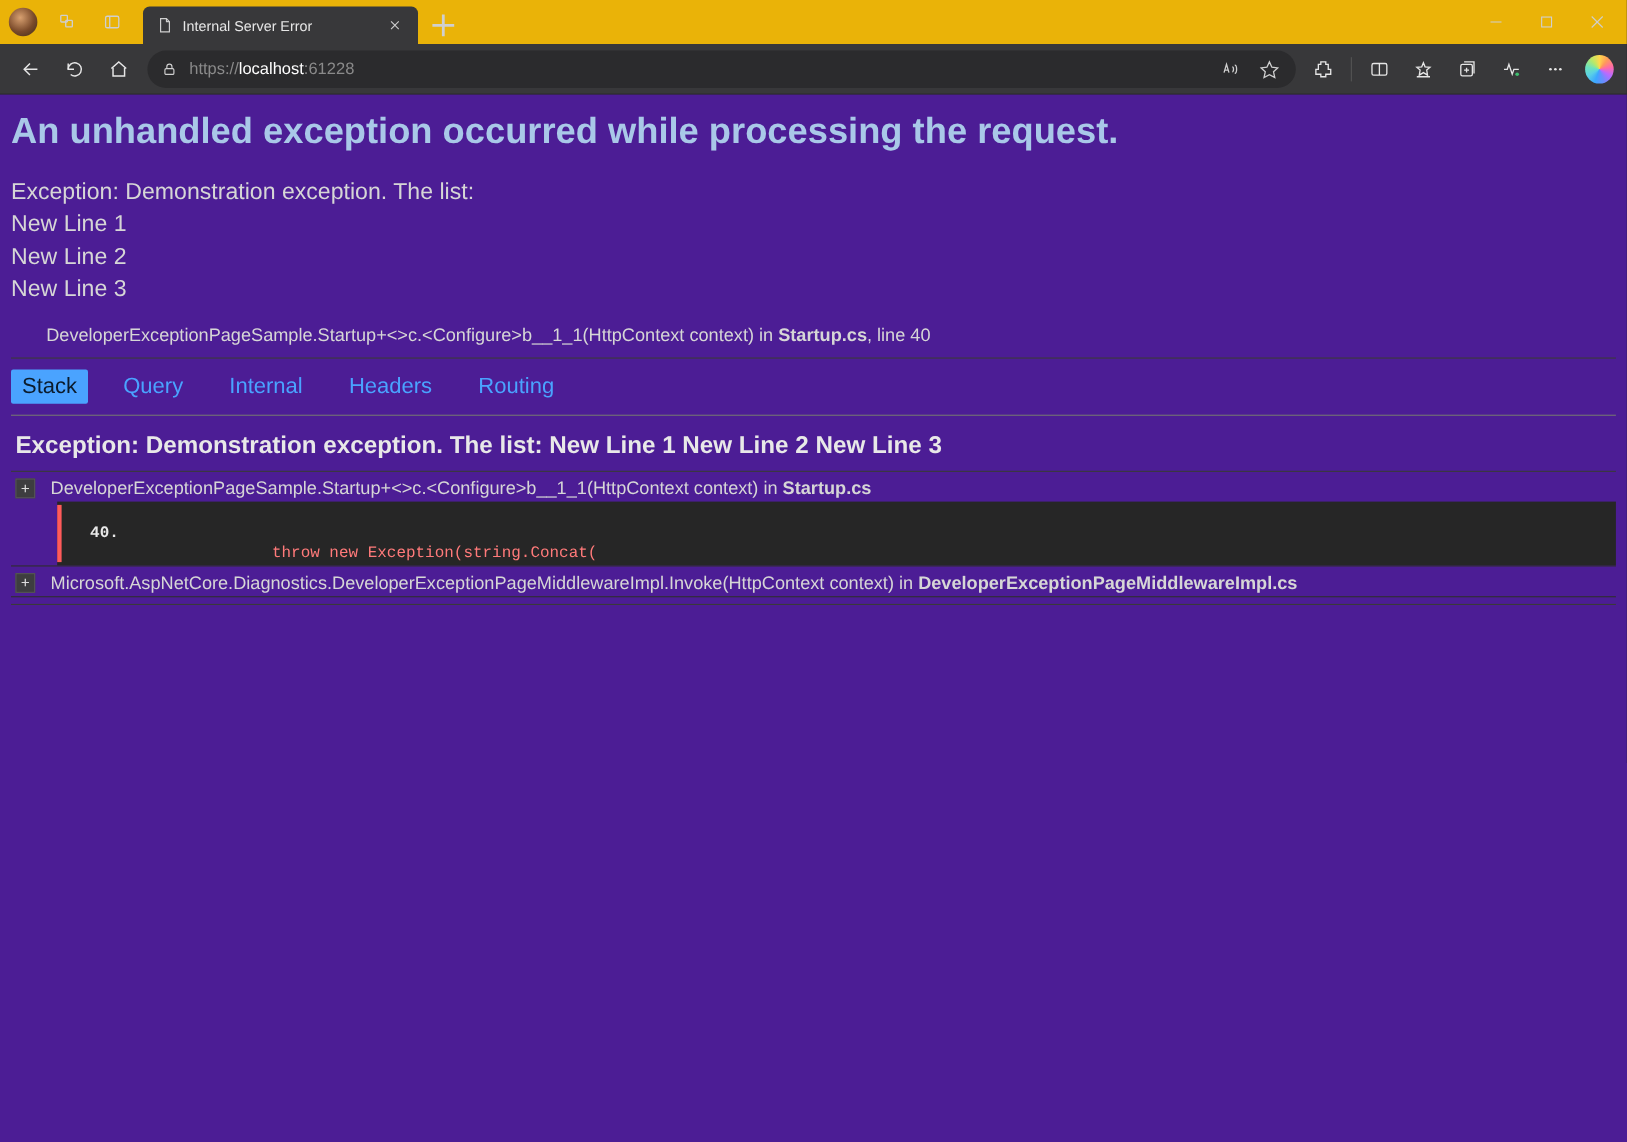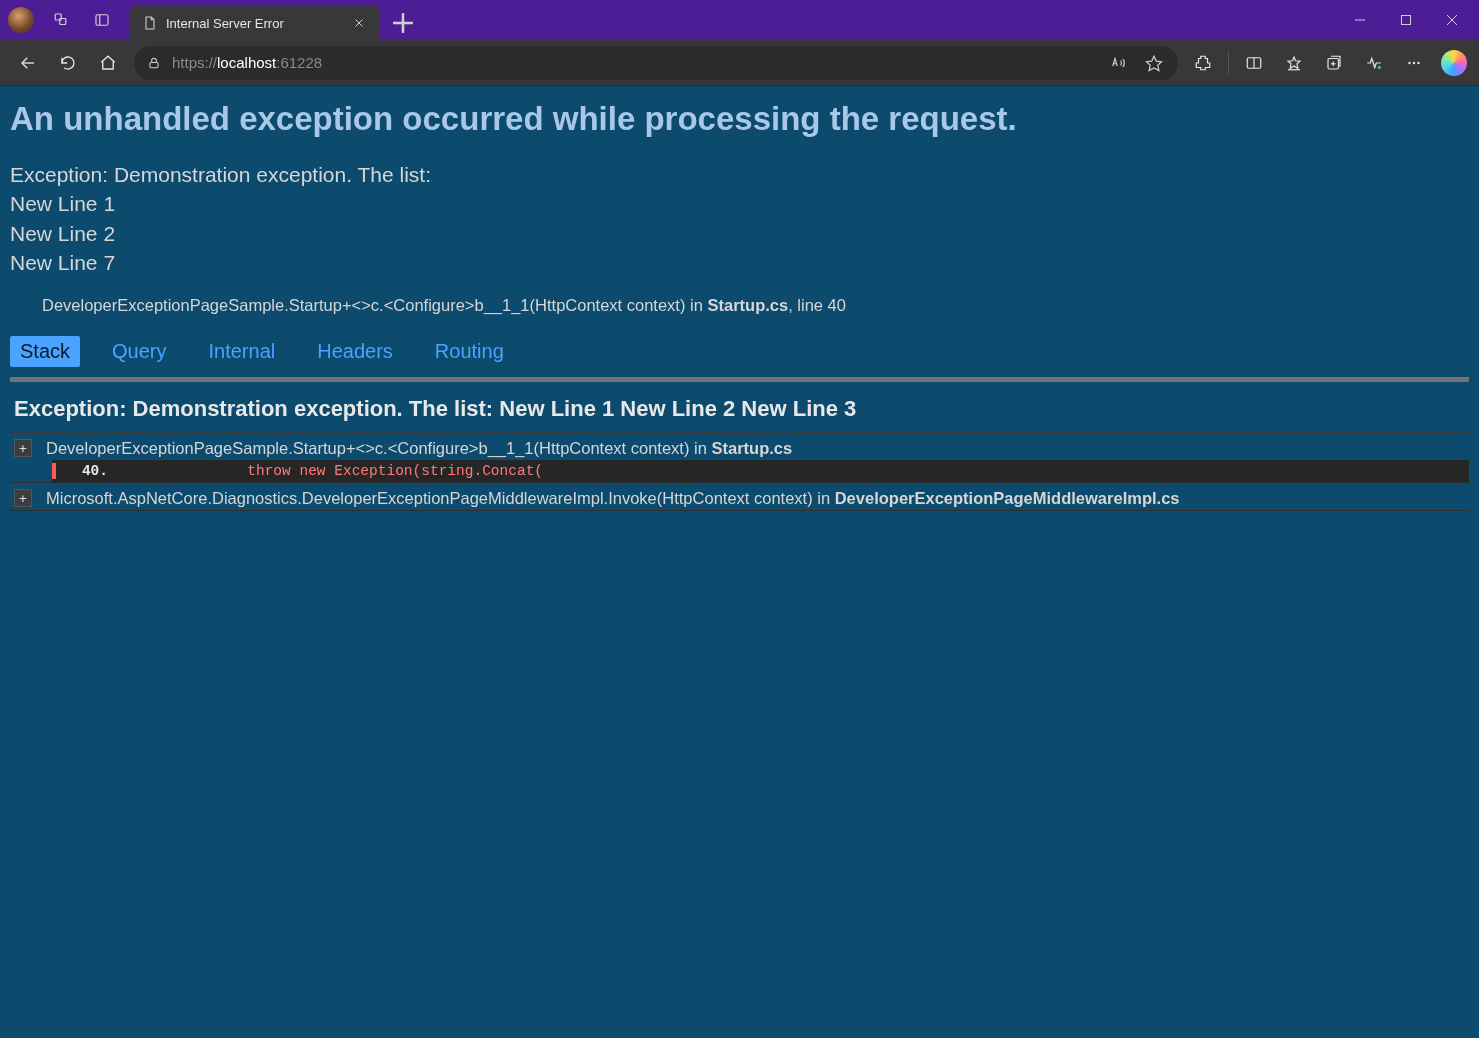--- a/index.html
+++ b/index.html
@@ -7,21 +7,21 @@
     font-family: "Segoe UI", -apple-system, sans-serif;
     background: #1f1f1f;
     color: #d4d4d4;
     width: 1479px;
     height: 1038px;
     overflow: hidden;
   }
   
   .titlebar {
     height: 40px;
-    background: #4c1d95;
+    background: #eab308;
     display: flex;
     align-items: center;
     padding: 0 4px;
   }
   .avatar {
     width: 26px; height: 26px;
     border-radius: 50%;
     background: radial-gradient(circle at 40% 35%, #d8a070 0%, #7a4a2a 55%, #3a2a1a 100%);
     margin: 0 8px 0 4px;
     flex: 0 0 auto;
@@ -95,21 +95,21 @@
   .right-sep{width:1px;height:22px;background:#555;margin:0 4px;}
   .copilot{
     width:26px;height:26px;border-radius:50%;
     background: conic-gradient(from 200deg,#3ba7ff,#5ad1e6,#6de3bd,#b6e96a,#ffd84d,#ff9a5a,#ff6aa9,#b96aff,#6a8cff,#3ba7ff);
     margin-left:6px;margin-right:4px;
   }
 
   
   .page {
     padding: 14px 10px 10px 10px;
-    background:#0c4a6e;
+    background:#4c1d95;
     height: calc(100% - 86px);
     overflow:auto;
     color:#d0d0d0;
   }
   h1.err-title{
     color:#a9c8e8;
     font-size: 33px;
     font-weight:700;
     margin-bottom: 22px;
   }
@@ -128,21 +128,21 @@
   }
   .src-line .file-b{ font-weight:700;}
   hr.page-hr{border:none;border-top:1px solid #3a3a3a;margin:8px 0 0 0;}
 
   
   .tabnav{
     display:flex;
     gap: 22px;
     align-items:center;
     padding: 10px 0 10px 0;
-    border-bottom:5px solid #737373;
+    border-bottom:1px solid #737373;
     font-size:20px;
     text-align:center;
   }
   .tabnav .navtab{ color:#4aa3ff; cursor:pointer; padding:4px 10px;}
   .tabnav .navtab.active{ background:#4aa3ff; color:#0b1b2b; border-radius:2px;}
 
   .section-head{
     font-size:22px;
     font-weight:700;
     color:#e8e8e8;
@@ -179,21 +179,21 @@
     align-items:center;
     font-family: Consolas, "Courier New", monospace;
     font-size:14.5px;
     background:#262626;
     margin-left:42px;
     padding:3px 0;
     text-align:right;
   }
   .codeline .bar{ width:4px; align-self:stretch; background:#ff5a5a; margin-right:4px;}
   .codeline .ln{ color:#e8e8e8; font-weight:700; width:48px; }
-  .codeline .code{ color:#ff7a7a; white-space:pre;}
+  .codeline .code{ color:#ff7a7a; white-space:pre;margin-top:36px;}
   .show-raw{
     display:inline-block;
     margin-top:18px;
     color:#4aa3ff;
     font-size:17.5px;
     cursor:pointer;
     padding-bottom:8px;
   }
   .final-hr{border:none;border-top:1px solid #3a3a3a;margin-top:6px;}
 </style>
@@ -348,21 +348,21 @@
   </div>
 </div>
 
 <div class="page">
 
   <h1 class="err-title">An unhandled exception occurred while processing the request.</h1>
 
   <div class="exc-msg">Exception: Demonstration exception. The list:
 New Line 1
 New Line 2
-New Line 7</div>
+New Line 3</div>
 
   <div class="src-line">
     <span>DeveloperExceptionPageSample.Startup+&lt;&gt;c.&lt;Configure&gt;b__1_1(HttpContext context) in </span><span class="file-b">Startup.cs</span><span>, line 40</span>
   </div>
 
   <hr class="page-hr">
 
   <div class="tabnav">
     <span class="navtab active">Stack</span>
     <span class="navtab">Query</span>

